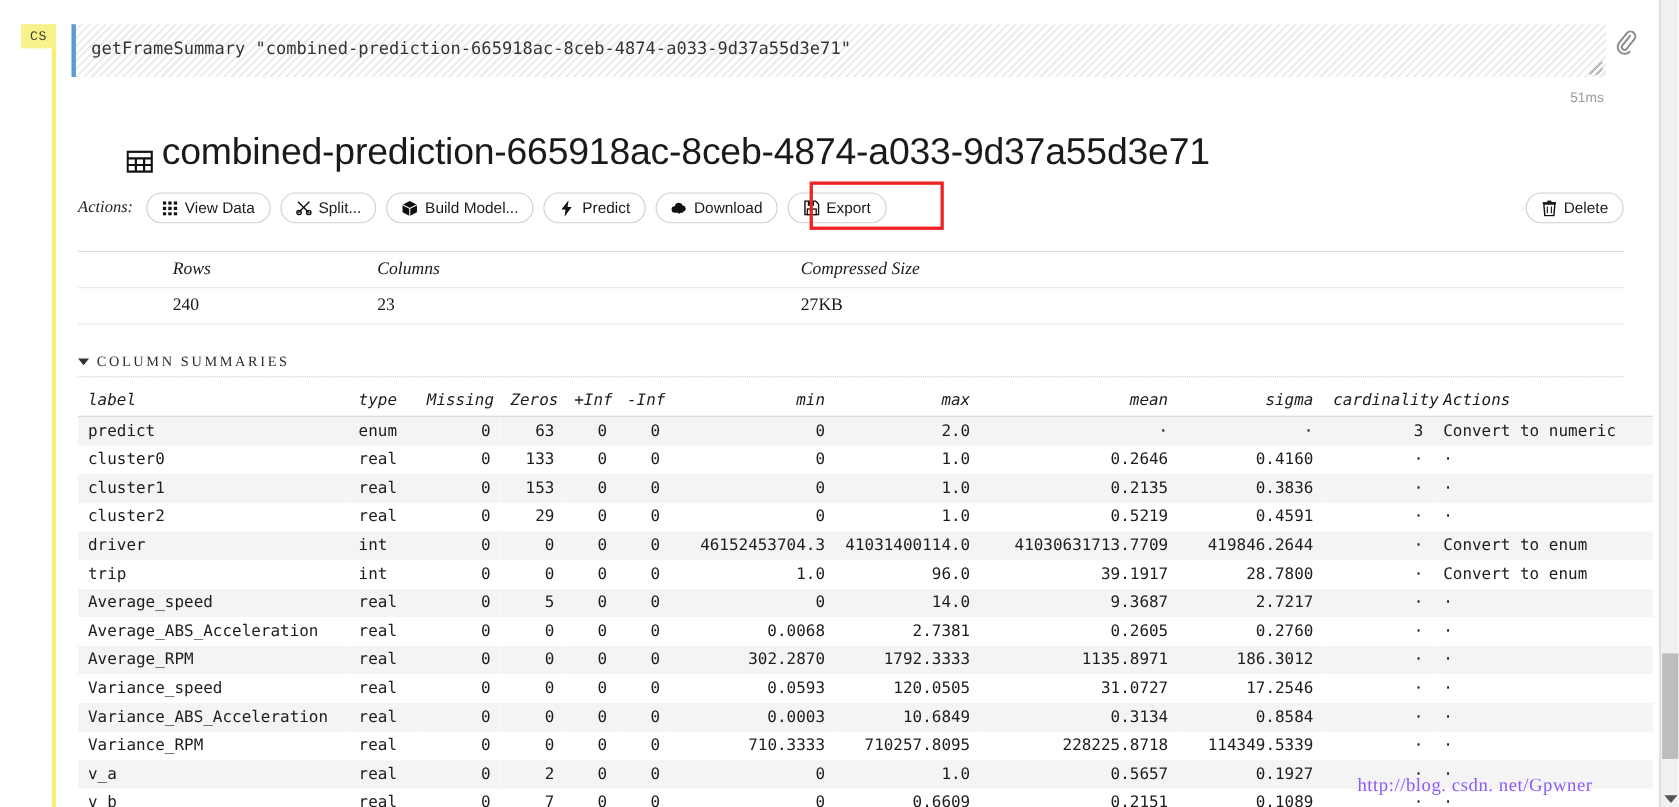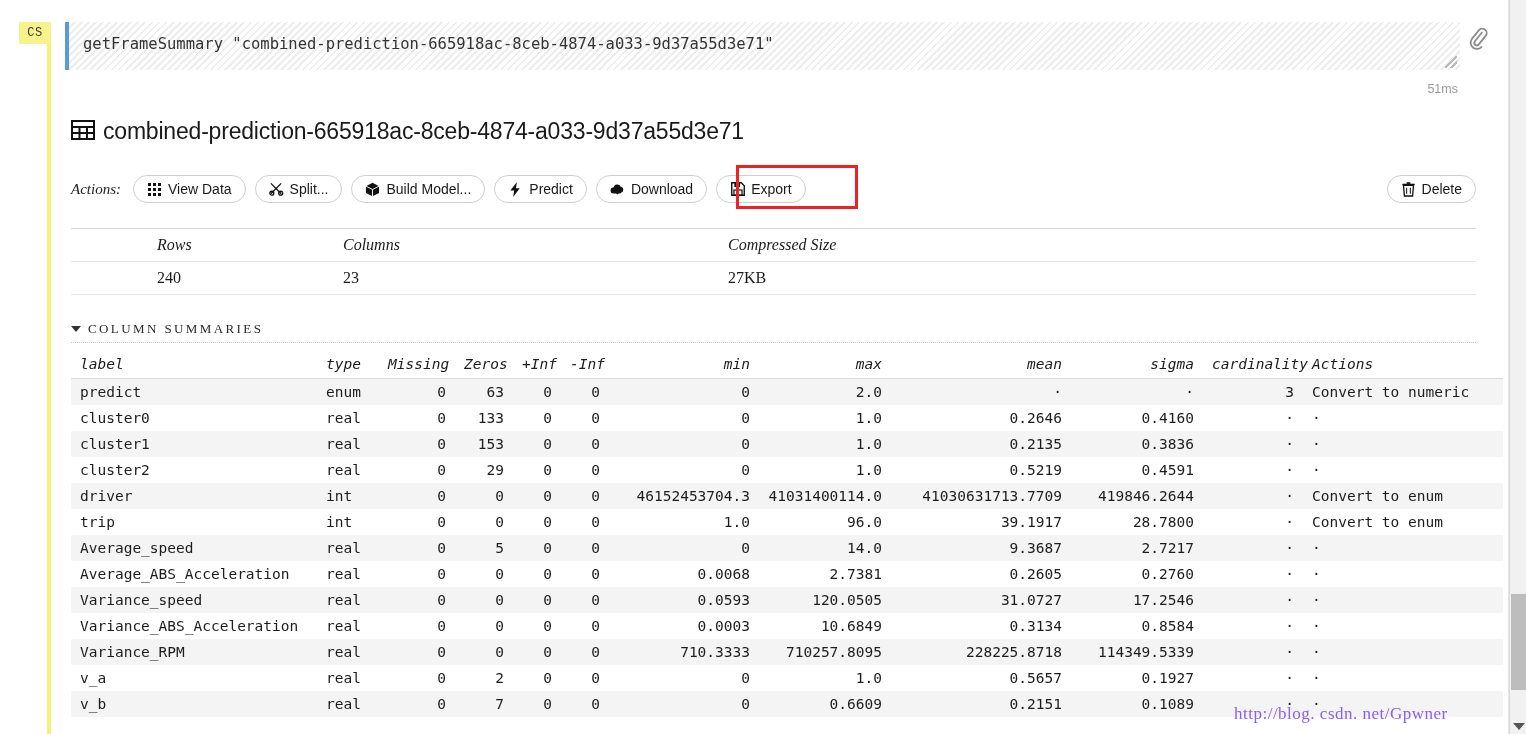--- a/index.html
+++ b/index.html
@@ -70,26 +70,27 @@
   .timing {
     position: absolute; right: 68px; top: 82px;
     font-size: 12.5px; color: #9a9a9a;
     font-family: "Liberation Sans", sans-serif;
   }
 
   
   .output { position: absolute; left: 71px; top: 118px; width: 1405px; }
 
   .frame-title {
-    display: flex; align-items: flex-start;
-    font-size: 23px; color: #1a1a1a;
+    display: flex; align-items: center;
+    font-size: 34px; color: #1a1a1a;
     font-family: "Liberation Sans", sans-serif;
     font-weight: 400;
     letter-spacing: -0.2px;
     height: 40px;
+    margin-left: 44px;
   }
   .frame-title .grid-glyph {
     display:inline-block; width: 24px; height: 22px; margin-right: 8px;
     position: relative; top: 1px;
   }
 
   
   .actions-row {
     display: flex; align-items: center;
     margin-top: 16px; height: 30px;
@@ -518,20 +519,34 @@
             <td class="w-pinf ta-r">0</td>
             <td class="w-ninf ta-r">0</td>
             <td class="w-min ta-r">0.0068</td>
             <td class="w-max ta-r">2.7381</td>
             <td class="w-mean ta-r">0.2605</td>
             <td class="w-sigma ta-r">0.2760</td>
             <td class="w-card ta-r">·</td>
             <td class="w-acts ta-l act">·</td>
           </tr>
           <tr>
+            <td class="w-label ta-l lbl">Average_RPM</td>
+            <td class="w-type ta-l">real</td>
+            <td class="w-miss ta-r">0</td>
+            <td class="w-zero ta-r">0</td>
+            <td class="w-pinf ta-r">0</td>
+            <td class="w-ninf ta-r">0</td>
+            <td class="w-min ta-r">302.2870</td>
+            <td class="w-max ta-r">1792.3333</td>
+            <td class="w-mean ta-r">1135.8971</td>
+            <td class="w-sigma ta-r">186.3012</td>
+            <td class="w-card ta-r">·</td>
+            <td class="w-acts ta-l act">·</td>
+          </tr>
+          <tr>
             <td class="w-label ta-l lbl">Variance_speed</td>
             <td class="w-type ta-l">real</td>
             <td class="w-miss ta-r">0</td>
             <td class="w-zero ta-r">0</td>
             <td class="w-pinf ta-r">0</td>
             <td class="w-ninf ta-r">0</td>
             <td class="w-min ta-r">0.0593</td>
             <td class="w-max ta-r">120.0505</td>
             <td class="w-mean ta-r">31.0727</td>
             <td class="w-sigma ta-r">17.2546</td>

